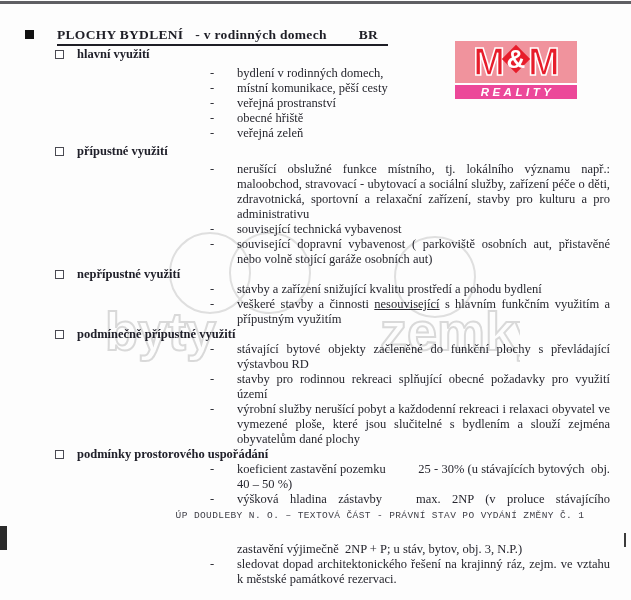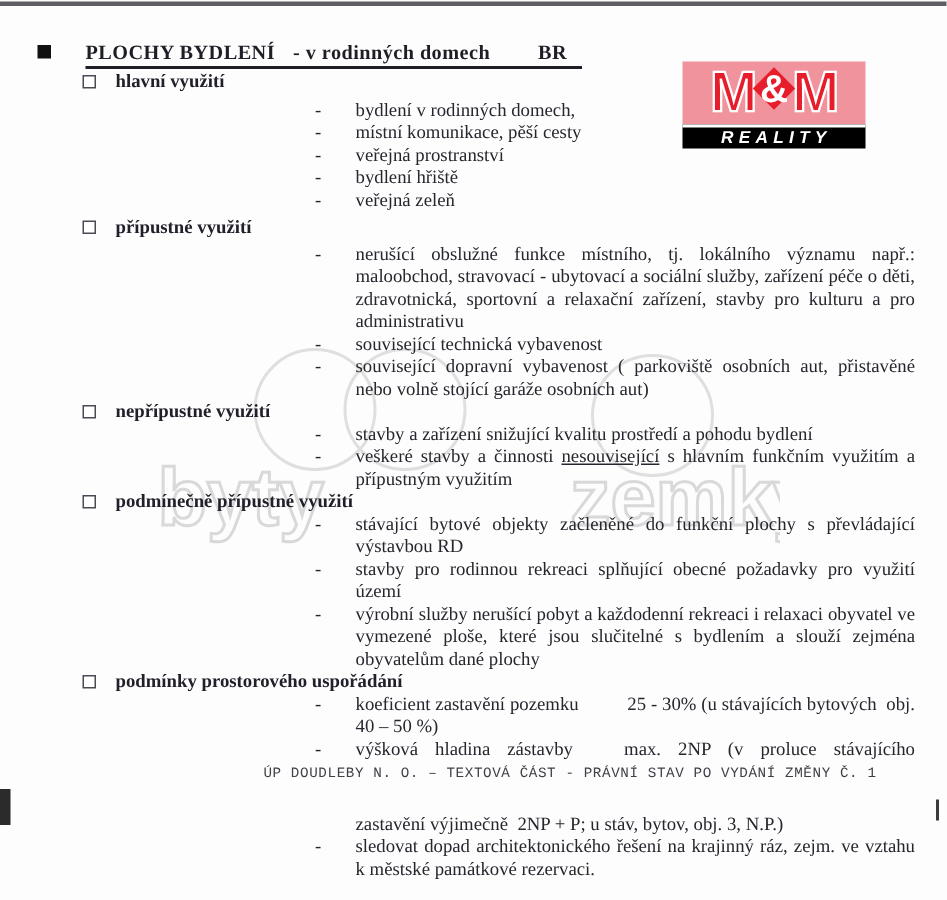--- a/index.html
+++ b/index.html
@@ -51,21 +51,21 @@
         font-family:"Liberation Sans","DejaVu Sans",sans-serif;}
   .logo-top{background:#f0939d;height:42px;display:flex;align-items:center;
             justify-content:center;}
   .logo-m{color:#e71d2b;font-weight:700;font-size:38px;line-height:38px;
           -webkit-text-stroke:1.5px #ffffff;letter-spacing:-1px;}
   .amp-wrap{position:relative;width:26px;height:30px;margin:0 -1px 6px -1px;flex:none;}
   .amp-diamond{position:absolute;left:3px;top:5px;width:20px;height:20px;
                background:#e71d2b;transform:rotate(45deg);}
   .amp{position:absolute;left:0;top:0;width:26px;text-align:center;color:#fff;
        font-weight:700;font-size:26px;line-height:30px;}
-  .logo-bottom{background:#000000;border-top:2px solid #fff;height:14px;
+  .logo-bottom{background:#ec4899;border-top:2px solid #fff;height:14px;
                display:flex;align-items:center;justify-content:center;}
   .logo-reality{color:#fff;font-weight:700;font-style:italic;font-size:11.5px;
                 letter-spacing:3.5px;line-height:12px;text-indent:3px;}
 
   
   .crop-left{position:absolute;left:0;top:526px;width:7px;height:24px;background:#2b2b2b;z-index:3;}
   .crop-right{position:absolute;left:624px;top:533px;width:2px;height:14px;background:#3c3c3c;z-index:3;}
 </style>
 </head>
 <body>
@@ -108,21 +108,21 @@
       <div class="item">
         <span class="dash">-</span>
         <span class="itext">místní komunikace, pěší cesty</span>
       </div>
       <div class="item">
         <span class="dash">-</span>
         <span class="itext">veřejná prostranství</span>
       </div>
       <div class="item">
         <span class="dash">-</span>
-        <span class="itext">bydlení hřiště</span>
+        <span class="itext">obecné hřiště</span>
       </div>
       <div class="item">
         <span class="dash">-</span>
         <span class="itext">veřejná zeleň</span>
       </div>
     </div>
   </div>
 
   <div class="sec">
     <div class="sec-head mt3">

